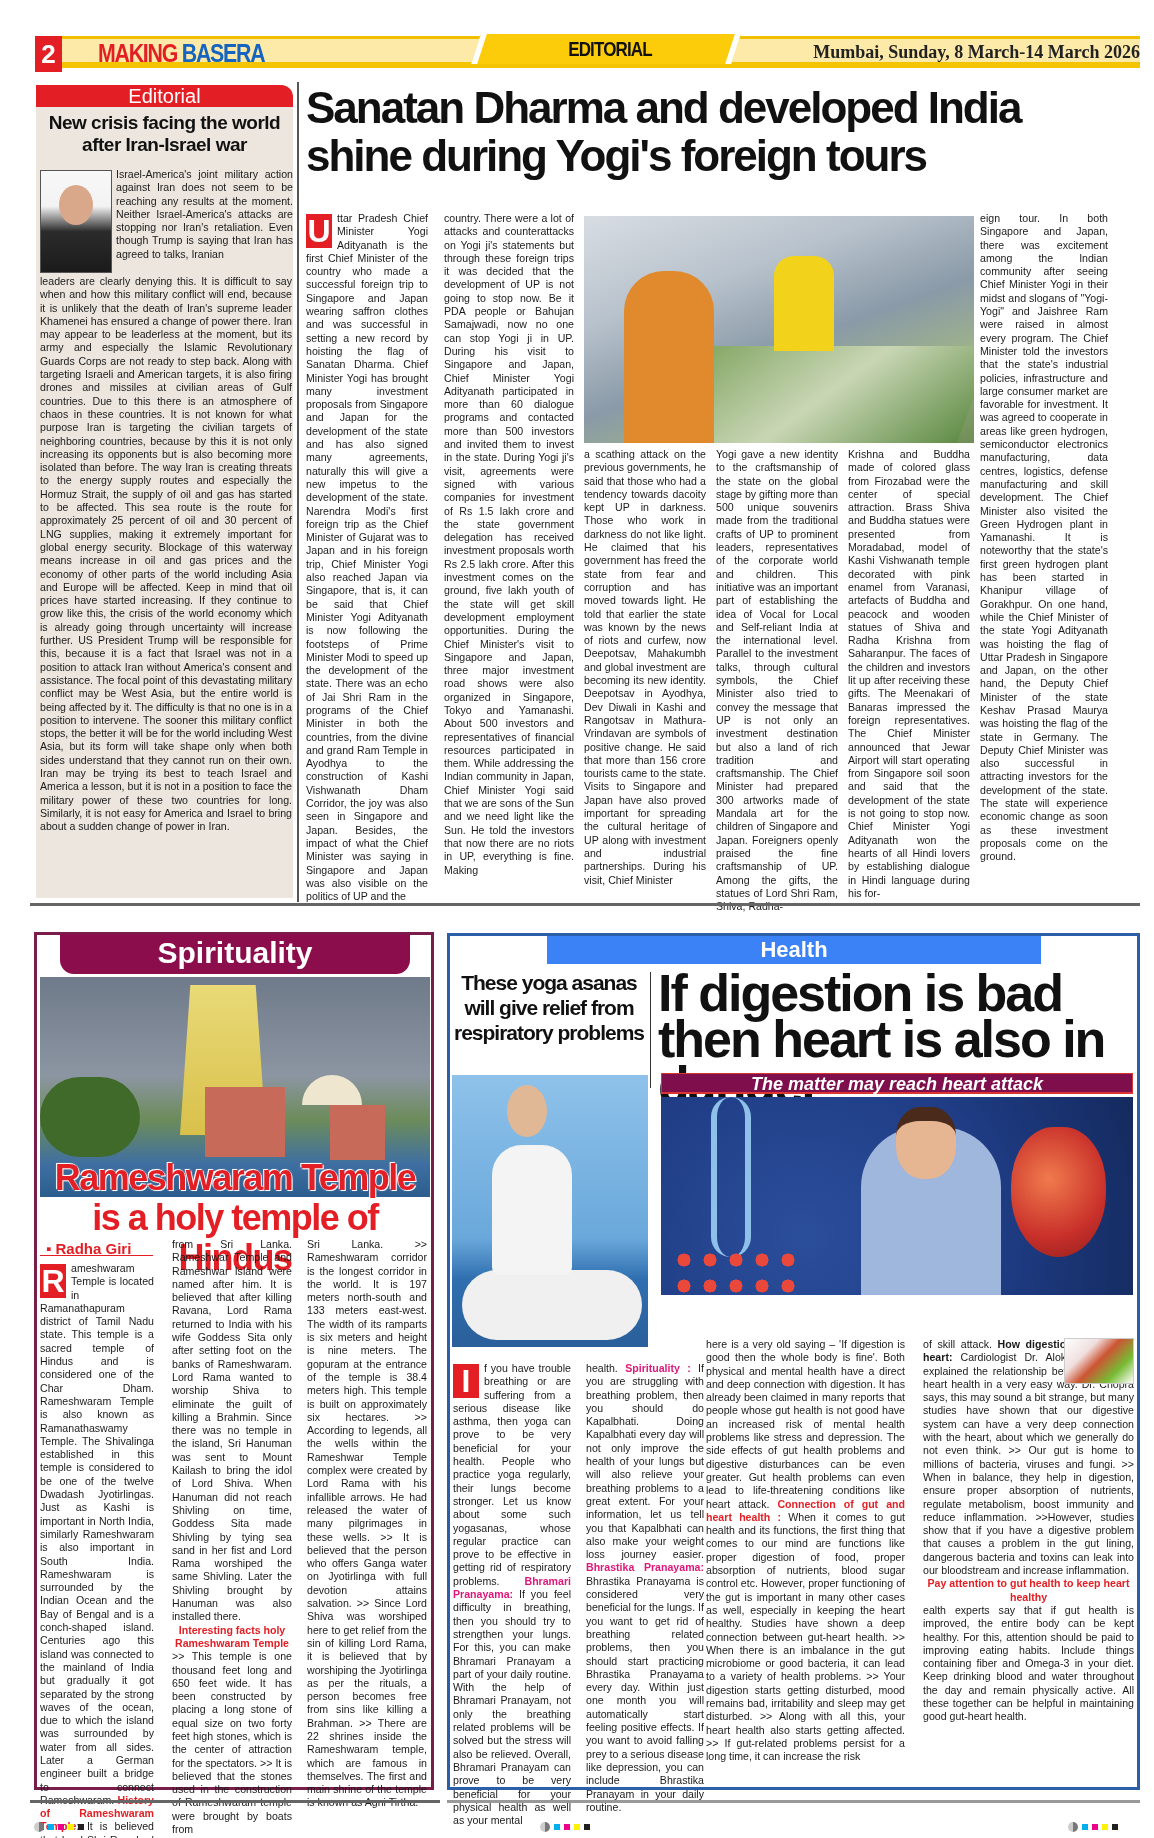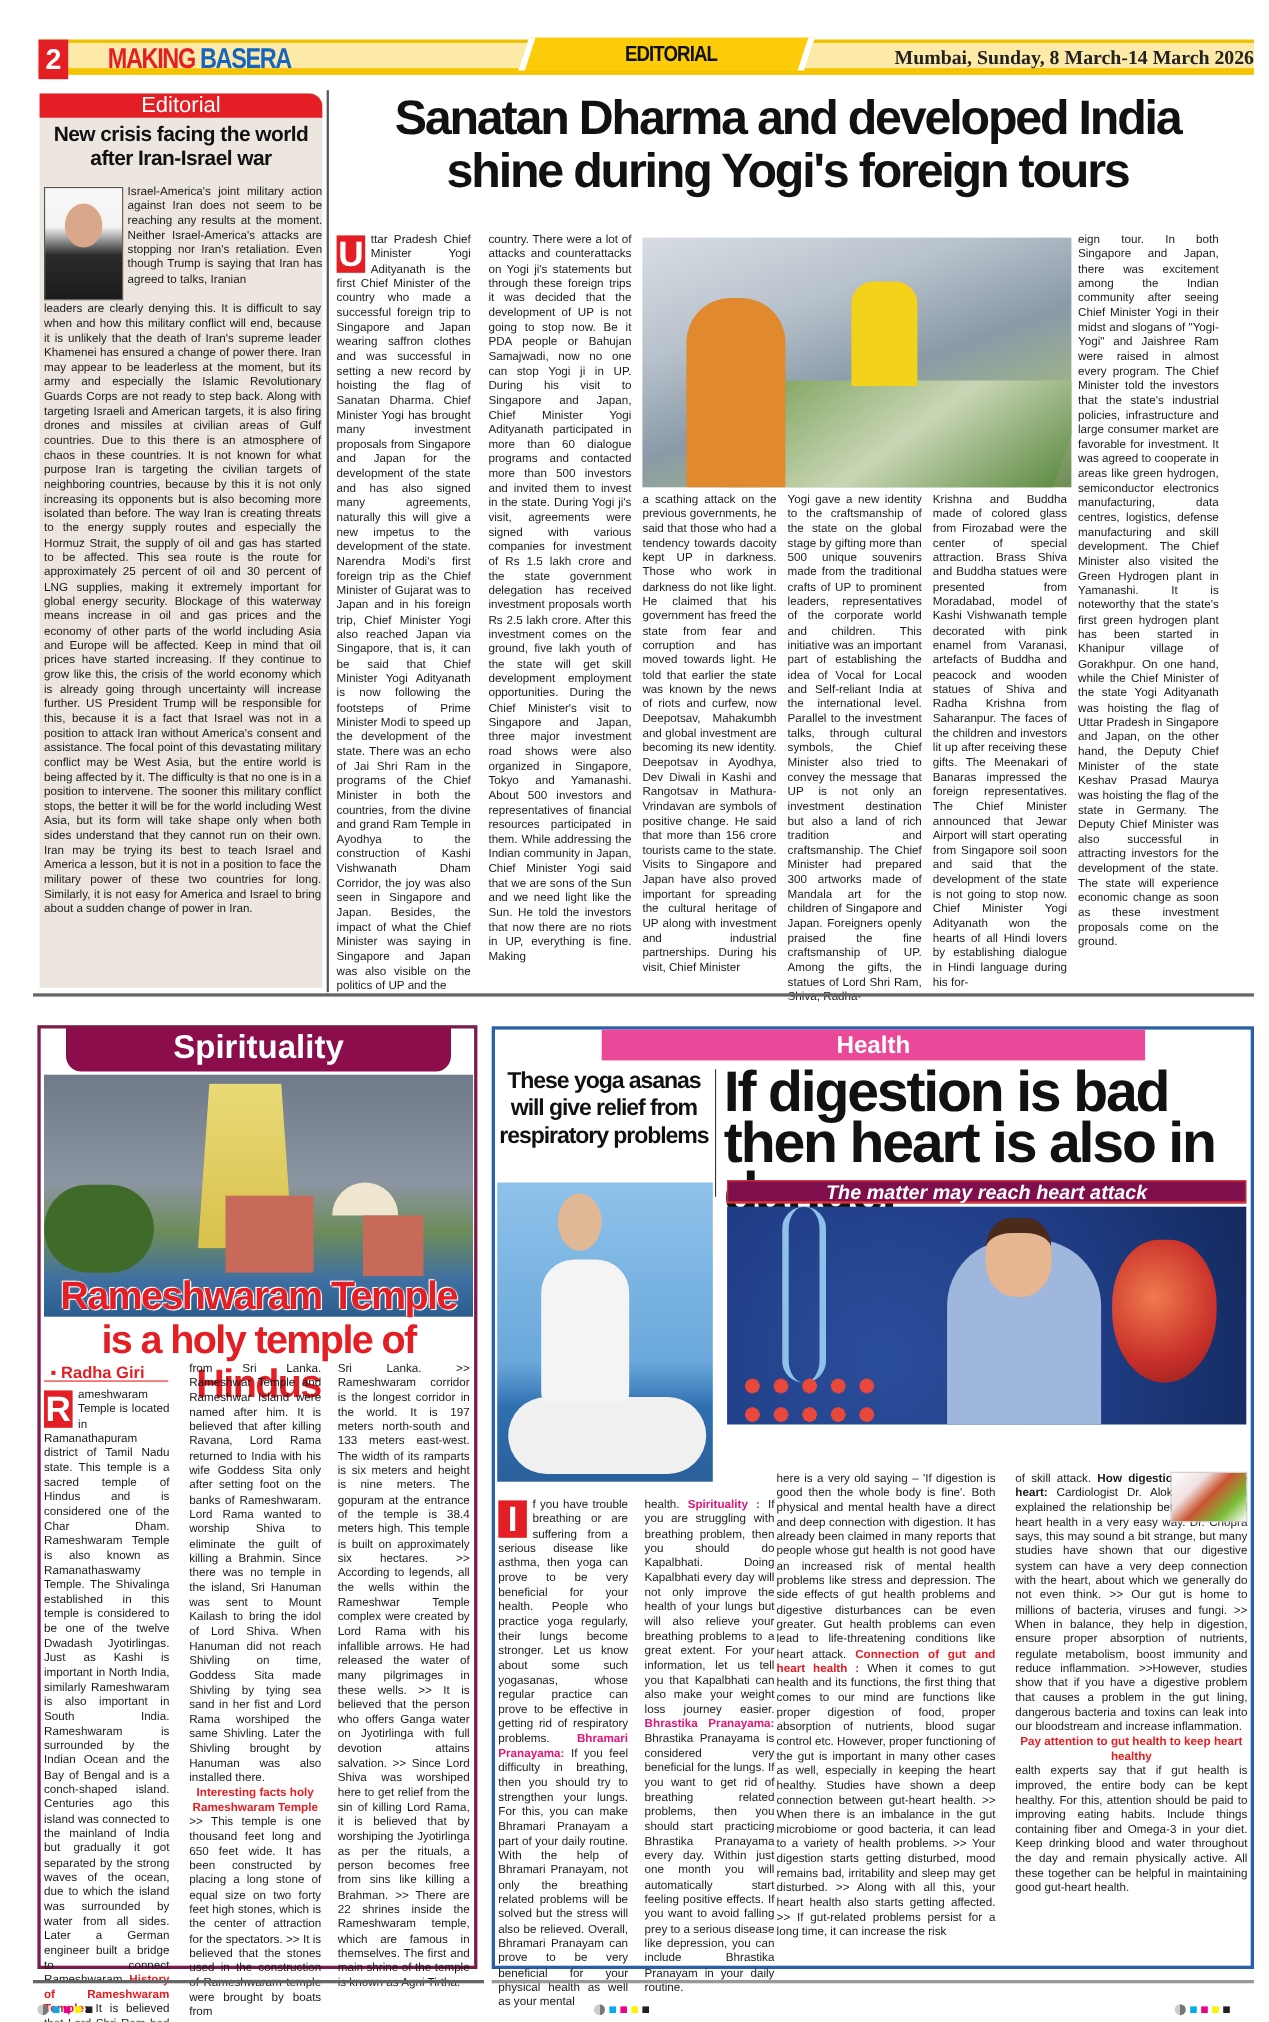--- a/index.html
+++ b/index.html
@@ -21,21 +21,21 @@
 .ed-head{left:36px;top:85px;width:257px;height:22px;background:#e31e24;color:#fff;font-size:20px;text-align:center;line-height:22px;border-top-right-radius:12px}
 .ed-title{left:36px;top:112px;width:257px;text-align:center;font-size:19px;line-height:22px;font-weight:bold;letter-spacing:-.5px}
 .ed-photo{left:40px;top:170px;width:72px;height:103px;background:linear-gradient(180deg,#f8f8f8 0%,#f3f3f3 35%,#2b2b2b 60%,#1b1b1b 100%);border:1px solid #555}
 .ed-photo .face{position:absolute;left:18px;top:14px;width:34px;height:40px;border-radius:50%;background:#d9a88a}
 .ed-text1{left:116px;top:168px;width:177px}
 .ed-text2{left:40px;top:275px;width:252px}
 
 .vline{background:#555;width:2px}
 
 
-.main-title{left:306px;top:84px;width:820px;text-align:center;font-size:44px;line-height:48px;font-weight:bold;letter-spacing:-2px}
+.main-title{left:306px;top:84px;width:820px;text-align:left;font-size:44px;line-height:48px;font-weight:bold;letter-spacing:-2px}
 .main-photo{left:584px;top:216px;width:390px;height:227px;background:linear-gradient(160deg,#d8dde3 0%,#b8c2cc 30%,#8a9aa8 55%,#9eb38a 75%,#6f8d55 100%);overflow:hidden}
 .main-photo .robe{position:absolute;left:40px;top:55px;width:90px;height:175px;background:#e0892d;border-radius:40px 40px 0 0}
 .main-photo .yellow{position:absolute;left:190px;top:40px;width:60px;height:95px;background:#f2d21a;border-radius:20px 20px 0 0}
 .main-photo .table{position:absolute;left:90px;top:130px;width:300px;height:100px;background:linear-gradient(135deg,#7fa35f,#c9d6b5,#5f8c45);transform:skewX(-20deg)}
 .mcol{width:122px}
 .drop{float:left;width:26px;height:34px;background:#e31e24;color:#fff;font-weight:bold;font-size:32px;line-height:34px;text-align:center;margin:2px 5px 0 0}
 
 .hr{left:30px;height:3px;background:#666}
 
 
@@ -52,21 +52,21 @@
 .byline-rule{left:40px;top:1255px;width:113px;height:1px;background:#e31e24}
 .sp-c1{left:40px;top:1262px;width:114px}
 .sp-c2{left:172px;top:1238px;width:120px}
 .sp-c3{left:307px;top:1238px;width:120px}
 .red-h{color:#e31e24;font-weight:bold}
 .pink-h{color:#e0177a;font-weight:bold}
 .center{text-align:center}
 
 
 .h-frame{left:447px;top:933px;width:693px;height:857px;border:3px solid #2b5fa8}
-.h-head{left:547px;top:936px;width:494px;height:28px;background:#ec4899;color:#fff;font-size:22px;font-weight:bold;text-align:center;line-height:28px}
+.h-head{left:547px;top:936px;width:494px;height:28px;background:#3b82f6;color:#fff;font-size:22px;font-weight:bold;text-align:center;line-height:28px}
 .yoga-title{left:450px;top:970px;width:198px;text-align:center;font-size:21px;line-height:25px;font-weight:bold;letter-spacing:-1px}
 .yoga-photo{left:452px;top:1075px;width:196px;height:272px;background:linear-gradient(180deg,#8ec2ea 0%,#6aa8db 60%,#2f6fb0 75%,#2a5f9a 100%);overflow:hidden}
 .yoga-photo .body{position:absolute;left:40px;top:70px;width:80px;height:130px;background:#f4f4f4;border-radius:30px 30px 8px 8px}
 .yoga-photo .head{position:absolute;left:55px;top:10px;width:40px;height:52px;background:#e0b896;border-radius:50%}
 .yoga-photo .legs{position:absolute;left:10px;top:195px;width:180px;height:70px;background:#f0f0f0;border-radius:35px}
 .y-c1{left:453px;top:1362px;width:118px}
 .y-c2{left:586px;top:1362px;width:118px}
 .vsep{left:650px;top:972px;width:1px;height:116px;background:#333}
 .heart-title{left:658px;top:970px;width:478px;text-align:left;font-size:52px;line-height:46px;font-weight:bold;letter-spacing:-2px}
 .heart-sub{left:661px;top:1073px;width:472px;height:21px;background:#7e0f4c;color:#fff;font-size:18px;font-style:italic;font-weight:bold;text-align:center;line-height:21px;border:1px solid #d33;border-bottom-width:2px}

